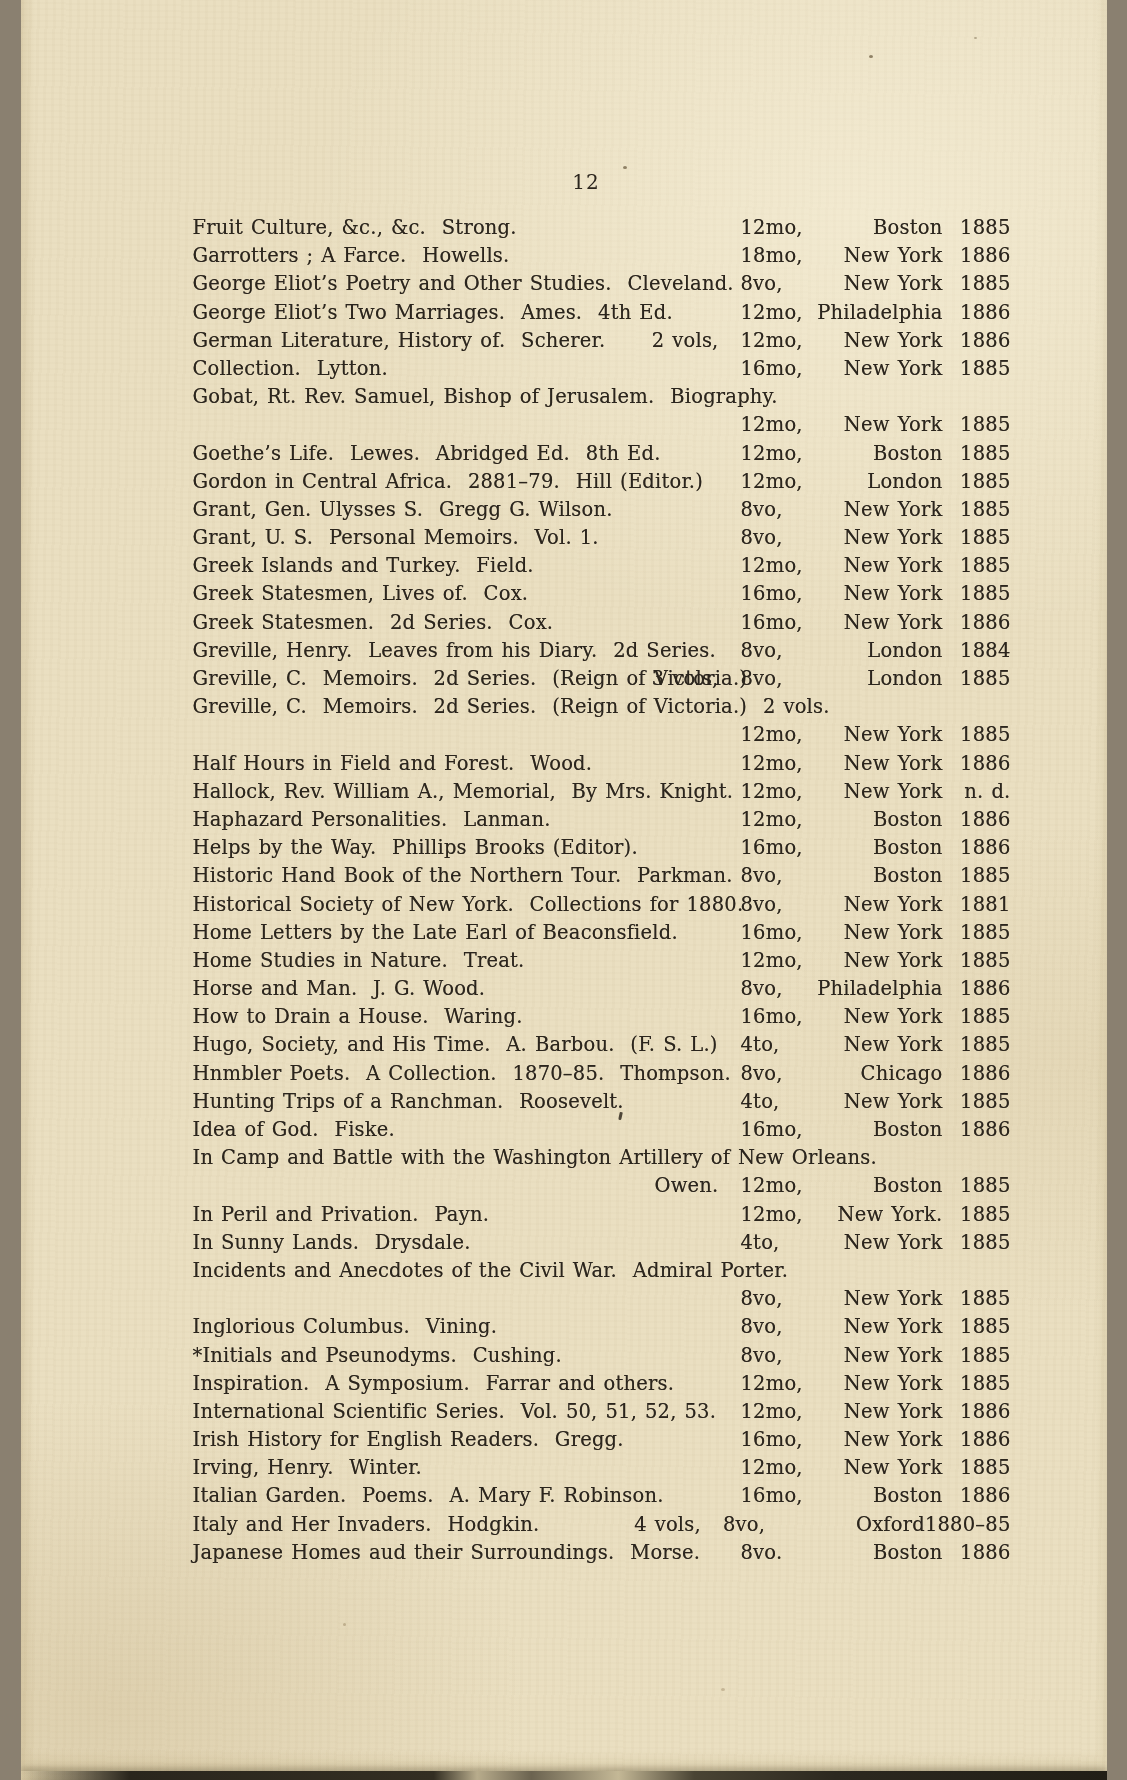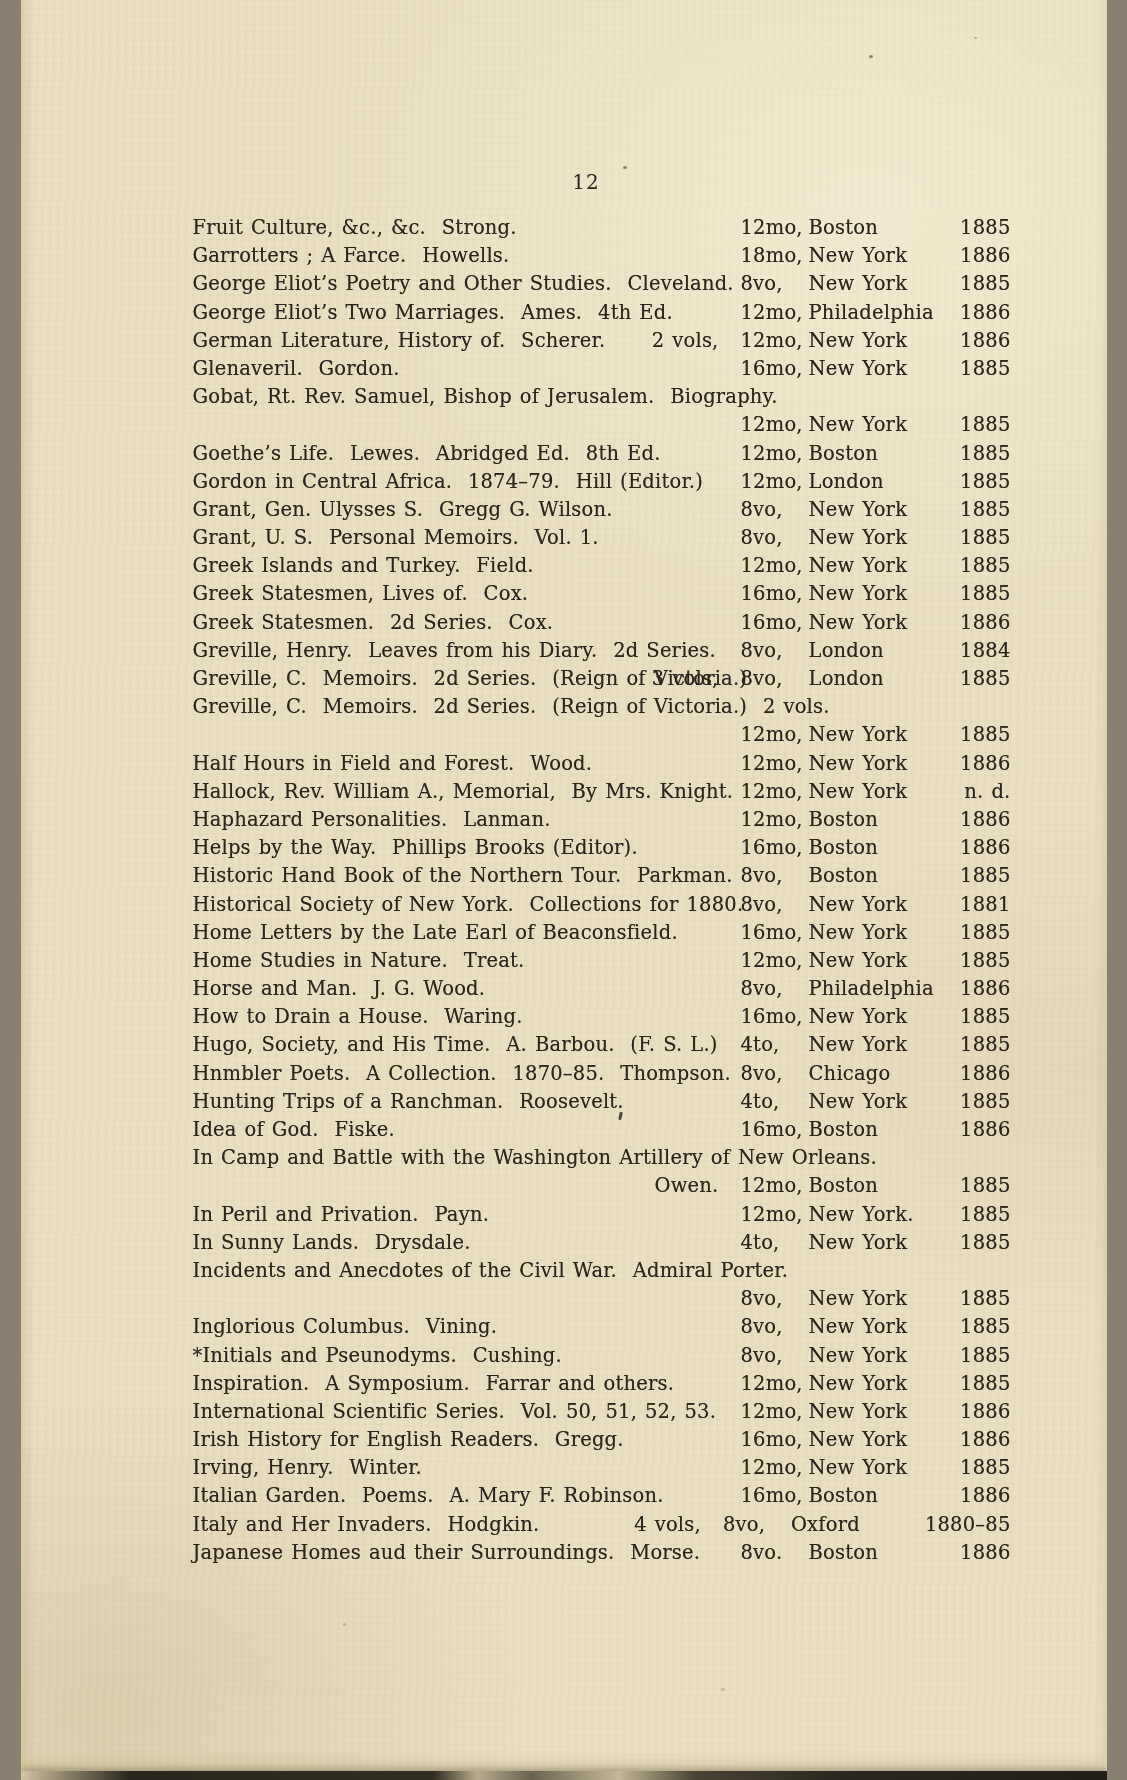--- a/index.html
+++ b/index.html
@@ -36,21 +36,21 @@
     display:flex;align-items:baseline;
     height:28.2px;
     font-size:19.5px;
     white-space:pre;
     word-spacing:1.5px;letter-spacing:.2px;
     text-shadow:0 0 .5px rgba(43,37,29,.55);
   }
   .cell-title{flex:1 1 auto;min-width:0;text-align:left;margin-left:31px;}
   .cell-vols{flex:0 0 auto;margin-right:14px;}
   .cell-format{flex:0 0 auto;min-width:68px;text-align:left;margin-left:8px;}
-  .cell-city{flex:0 0 auto;min-width:134px;text-align:left;}
+  .cell-city{flex:0 0 auto;min-width:134px;text-align:right;}
   .cell-year{flex:0 0 auto;min-width:68px;text-align:right;}
   
   .speck{position:absolute;border-radius:50%;background:rgba(92,76,48,.65);}
   .speck.s1{left:848px;top:55px;width:4px;height:3px;}
   .speck.s2{left:953px;top:37px;width:3px;height:2px;background:rgba(92,76,48,.4);}
   .speck.s3{left:602px;top:166px;width:4px;height:3px;}
   .speck.s4{left:598px;top:1112px;width:3px;height:8px;border-radius:2px 2px 4px 4px;background:rgba(40,32,22,.8);transform:rotate(12deg);}
   .speck.s5{left:322px;top:1623px;width:3px;height:3px;background:rgba(120,96,60,.35);}
   .speck.s6{left:700px;top:1688px;width:4px;height:3px;background:rgba(120,96,60,.3);}
   .wormhole{
@@ -106,21 +106,21 @@
     <span class="cell-year">1886</span>
   </div>
       <div class="row">
     <span class="cell-title">German Literature, History of.  Scherer.</span>
     <span class="cell-vols">2 vols,</span>
     <span class="cell-format">12mo,</span>
     <span class="cell-city">New York</span>
     <span class="cell-year">1886</span>
   </div>
       <div class="row">
-    <span class="cell-title">Glenaveril.  Gordon.</span>
+    <span class="cell-title">Collection.  Lytton.</span>
     
     <span class="cell-format">16mo,</span>
     <span class="cell-city">New York</span>
     <span class="cell-year">1885</span>
   </div>
       <div class="row">
     <span class="cell-title">Gobat, Rt. Rev. Samuel, Bishop of Jerusalem.  Biography.</span>
     
     <span class="cell-format"></span>
     <span class="cell-city"></span>
@@ -134,21 +134,21 @@
     <span class="cell-year">1885</span>
   </div>
       <div class="row">
     <span class="cell-title">Goethe’s Life.  Lewes.  Abridged Ed.  8th Ed.</span>
     
     <span class="cell-format">12mo,</span>
     <span class="cell-city">Boston</span>
     <span class="cell-year">1885</span>
   </div>
       <div class="row">
-    <span class="cell-title">Gordon in Central Africa.  1874–79.  Hill (Editor.)</span>
+    <span class="cell-title">Gordon in Central Africa.  2881–79.  Hill (Editor.)</span>
     
     <span class="cell-format">12mo,</span>
     <span class="cell-city">London</span>
     <span class="cell-year">1885</span>
   </div>
       <div class="row">
     <span class="cell-title">Grant, Gen. Ulysses S.  Gregg G. Wilson.</span>
     
     <span class="cell-format">8vo,</span>
     <span class="cell-city">New York</span>

